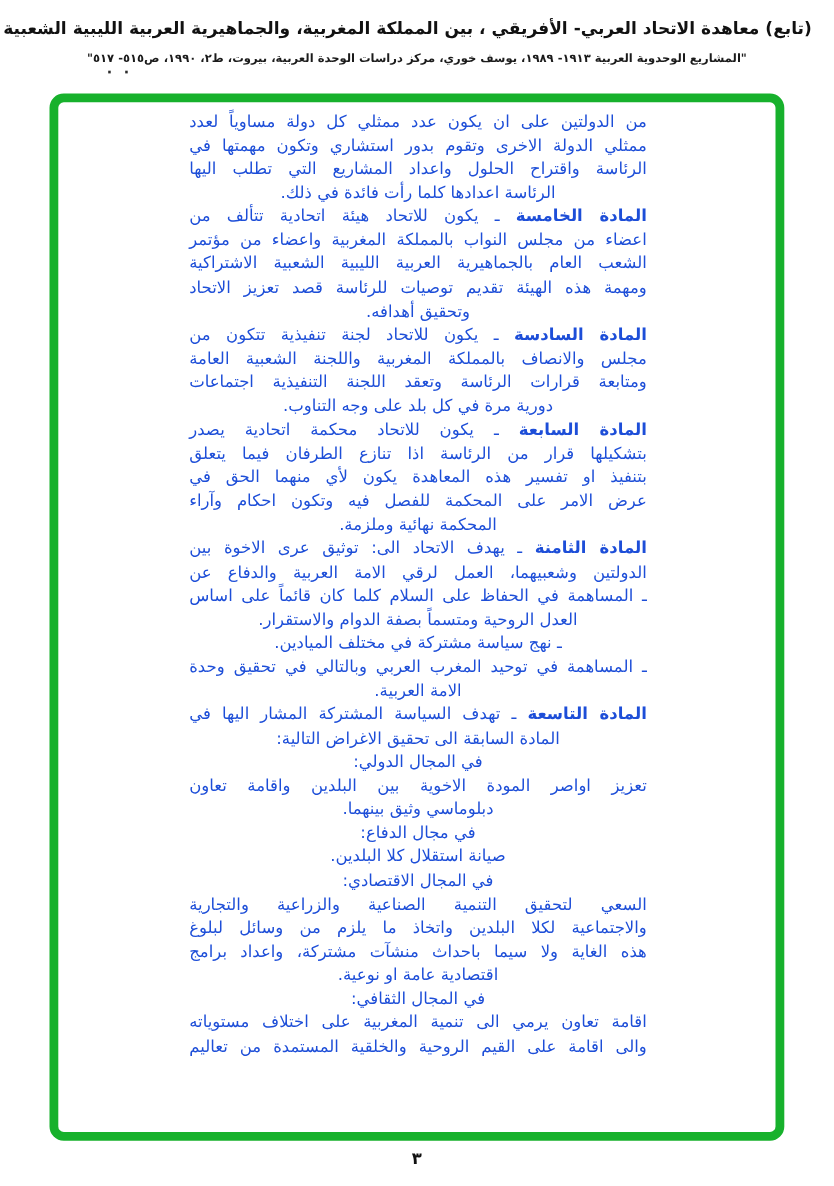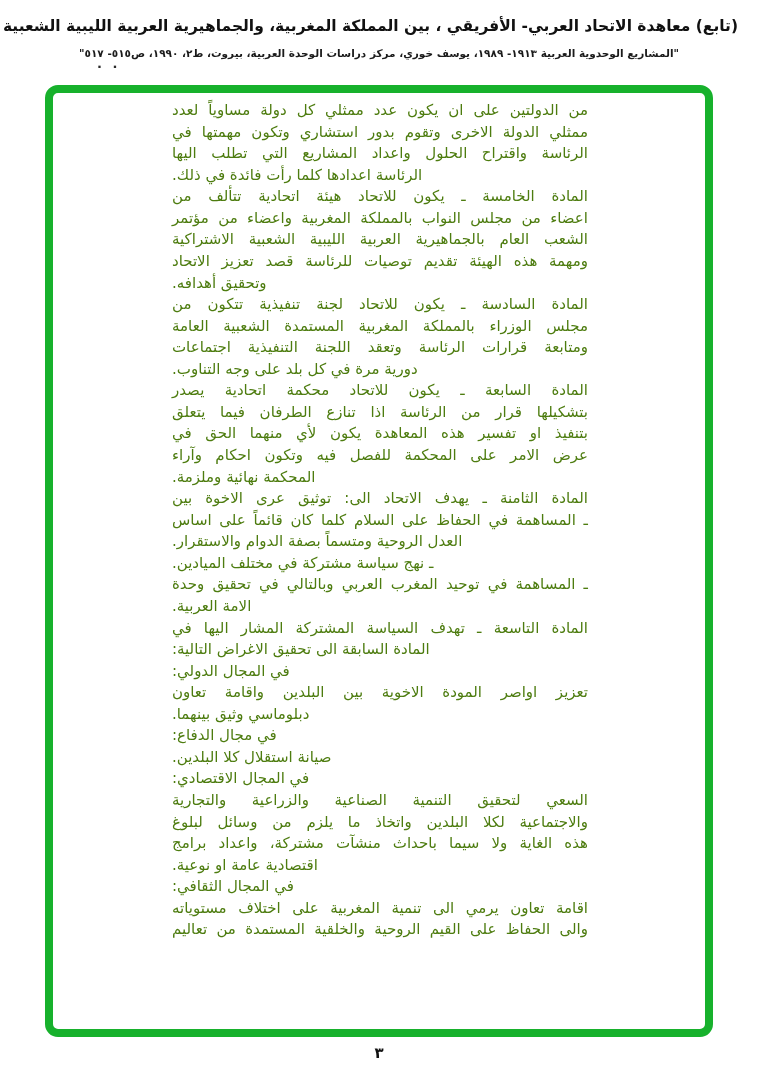--- a/index.html
+++ b/index.html
@@ -54,23 +54,23 @@
 
   .text-col {
     position: absolute;
     left: 172px; top: 100px;
     width: 416px;
     direction: rtl;
     font-size: 15px;
     line-height: 21.56px;
     color: #181818;
   }
-  .line { text-align: left; white-space: normal; }
+  .line { text-align: center; white-space: normal; }
   .line.flush { text-align: justify; text-align-last: justify; }
-  .lead { font-weight: normal; }
+  .lead { font-weight: bold; }
 
   .pagenum {
     position: absolute;
     left: 0; right: 0; top: 1044px;
     text-align: center;
     font-weight: bold;
     font-size: 15px;
     color: #111111;
   }
 </style>
@@ -80,57 +80,58 @@
 <div class="page">
 
   <div class="hdr-title">(تابع) معاهدة الاتحاد العربي- الأفريقي ، بين المملكة المغربية، والجماهيرية العربية الليبية الشعبية الاشتراكية</div>
 
   <div class="hdr-cite">"المشاريع الوحدوية العربية ١٩١٣- ١٩٨٩، يوسف خوري، مركز دراسات الوحدة العربية، بيروت، ط٢، ١٩٩٠، ص٥١٥- ٥١٧"</div>
 
   <div class="stray">· ·</div>
 
   <div class="frame" style="border-color: rgb(23, 177, 44);"></div>
 
-  <div class="text-col" dir="rtl" style="color: #4d7c0f;">
+  <div class="text-col" dir="rtl" style="color: #1d4ed8;">
       <div class="line flush">من الدولتين على ان يكون عدد ممثلي كل دولة مساوياً لعدد</div>
       <div class="line flush">ممثلي الدولة الاخرى وتقوم بدور استشاري وتكون مهمتها في</div>
       <div class="line flush">الرئاسة واقتراح الحلول واعداد المشاريع التي تطلب اليها</div>
       <div class="line">الرئاسة اعدادها كلما رأت فائدة في ذلك.</div>
       <div class="line flush"><span class="lead">المادة الخامسة</span> ـ يكون للاتحاد هيئة اتحادية تتألف من</div>
       <div class="line flush">اعضاء من مجلس النواب بالمملكة المغربية واعضاء من مؤتمر</div>
       <div class="line flush">الشعب العام بالجماهيرية العربية الليبية الشعبية الاشتراكية</div>
       <div class="line flush">ومهمة هذه الهيئة تقديم توصيات للرئاسة قصد تعزيز الاتحاد</div>
       <div class="line">وتحقيق أهدافه.</div>
       <div class="line flush"><span class="lead">المادة السادسة</span> ـ يكون للاتحاد لجنة تنفيذية تتكون من</div>
-      <div class="line flush">مجلس الوزراء بالمملكة المغربية المستمدة الشعبية العامة</div>
+      <div class="line flush">مجلس والانصاف بالمملكة المغربية واللجنة الشعبية العامة</div>
       <div class="line flush">ومتابعة قرارات الرئاسة وتعقد اللجنة التنفيذية اجتماعات</div>
       <div class="line">دورية مرة في كل بلد على وجه التناوب.</div>
       <div class="line flush"><span class="lead">المادة السابعة</span> ـ يكون للاتحاد محكمة اتحادية يصدر</div>
       <div class="line flush">بتشكيلها قرار من الرئاسة اذا تنازع الطرفان فيما يتعلق</div>
       <div class="line flush">بتنفيذ او تفسير هذه المعاهدة يكون لأي منهما الحق في</div>
       <div class="line flush">عرض الامر على المحكمة للفصل فيه وتكون احكام وآراء</div>
       <div class="line">المحكمة نهائية وملزمة.</div>
       <div class="line flush"><span class="lead">المادة الثامنة</span> ـ يهدف الاتحاد الى: توثيق عرى الاخوة بين</div>
+      <div class="line flush">الدولتين وشعبيهما، العمل لرقي الامة العربية والدفاع عن</div>
       <div class="line flush">ـ المساهمة في الحفاظ على السلام كلما كان قائماً على اساس</div>
       <div class="line">العدل الروحية ومتسماً بصفة الدوام والاستقرار.</div>
       <div class="line">ـ نهج سياسة مشتركة في مختلف الميادين.</div>
       <div class="line flush">ـ المساهمة في توحيد المغرب العربي وبالتالي في تحقيق وحدة</div>
       <div class="line">الامة العربية.</div>
       <div class="line flush"><span class="lead">المادة التاسعة</span> ـ تهدف السياسة المشتركة المشار اليها في</div>
       <div class="line">المادة السابقة الى تحقيق الاغراض التالية:</div>
       <div class="line">في المجال الدولي:</div>
       <div class="line flush">تعزيز اواصر المودة الاخوية بين البلدين واقامة تعاون</div>
       <div class="line">دبلوماسي وثيق بينهما.</div>
       <div class="line">في مجال الدفاع:</div>
       <div class="line">صيانة استقلال كلا البلدين.</div>
       <div class="line">في المجال الاقتصادي:</div>
       <div class="line flush">السعي لتحقيق التنمية الصناعية والزراعية والتجارية</div>
       <div class="line flush">والاجتماعية لكلا البلدين واتخاذ ما يلزم من وسائل لبلوغ</div>
       <div class="line flush">هذه الغاية ولا سيما باحداث منشآت مشتركة، واعداد برامج</div>
       <div class="line">اقتصادية عامة او نوعية.</div>
       <div class="line">في المجال الثقافي:</div>
       <div class="line flush">اقامة تعاون يرمي الى تنمية المغربية على اختلاف مستوياته</div>
-      <div class="line flush">والى الحفاظ على القيم الروحية والخلقية المستمدة من تعاليم</div>
+      <div class="line flush">والى اقامة على القيم الروحية والخلقية المستمدة من تعاليم</div>
     </div>
 
   <div class="pagenum">٣</div>
 
 </div>
 
 </body></html>

